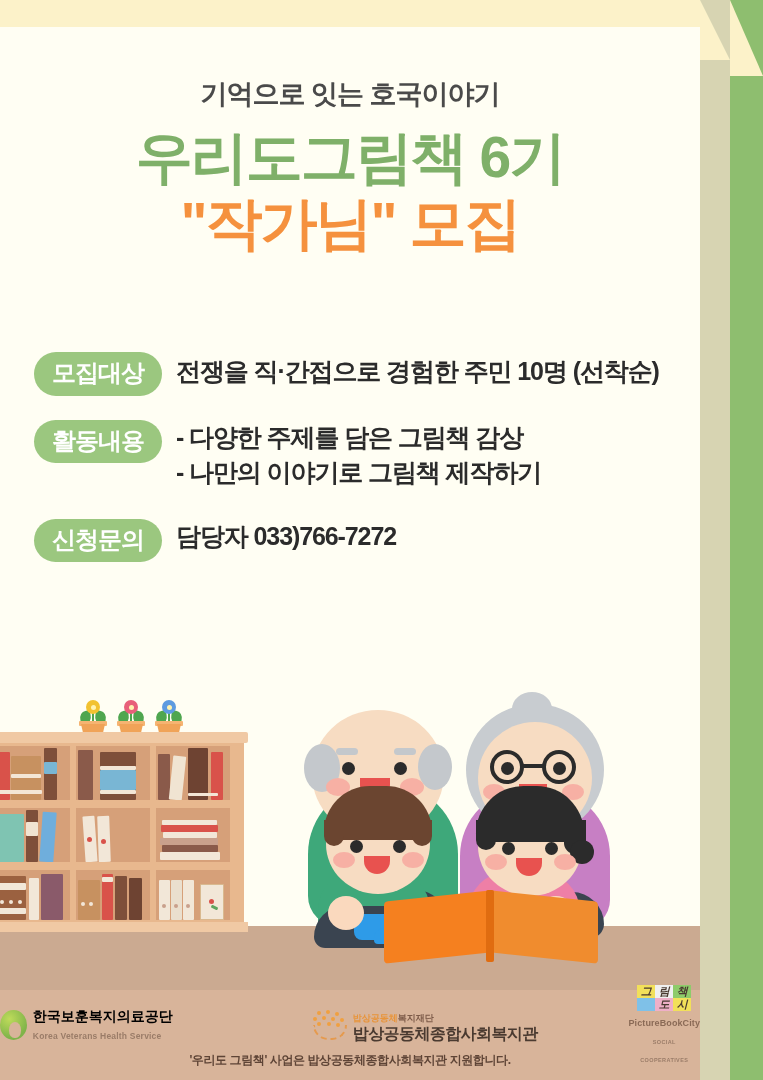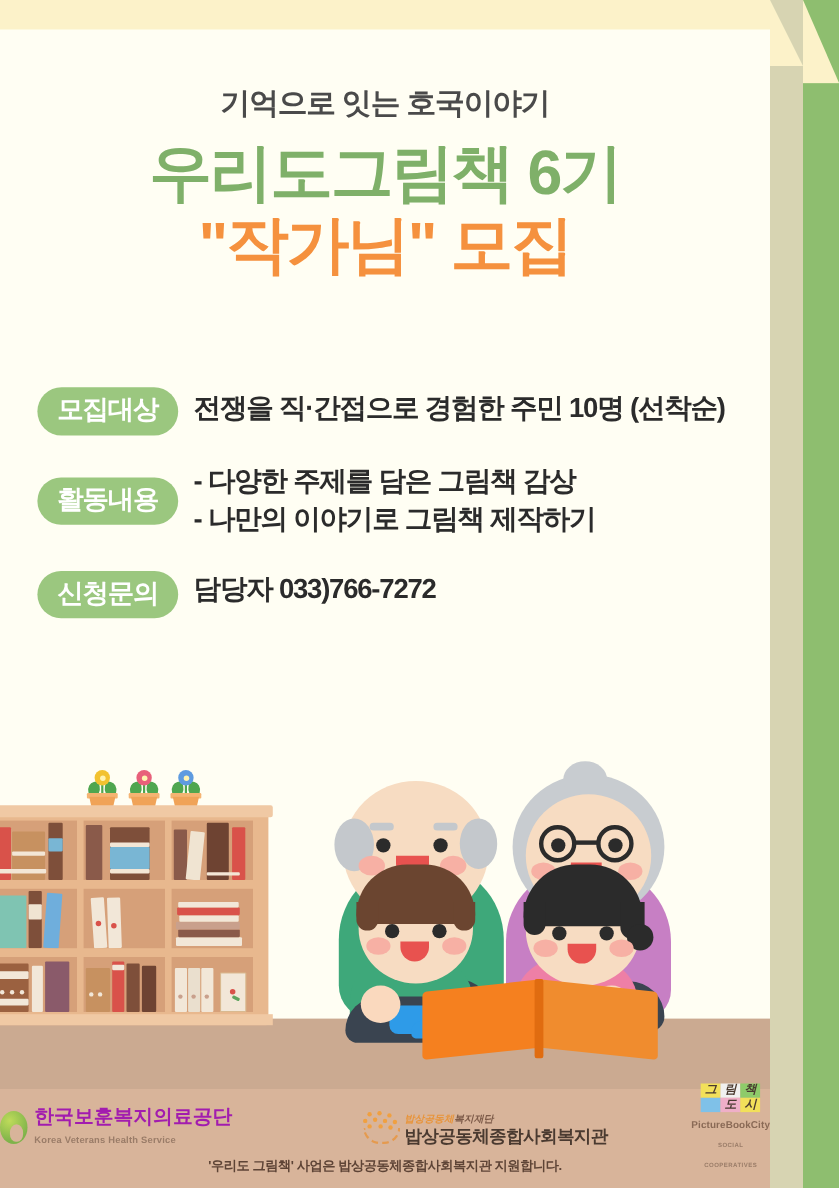--- a/index.html
+++ b/index.html
@@ -107,21 +107,21 @@
     line-height: 1.42;
   }
   .info-body .line { display: block; white-space: nowrap; }
 
   
   #row-target    { margin-bottom: 22px; }
   #row-period    { margin-bottom: 22px; }
   #row-content   { margin-bottom: 26px; }
   #row-contact   { margin-bottom: 0; }
   #row-period .badge   { margin-top: 22px; }
-  #row-content .badge  { margin-top: 16px; }
+  #row-content .badge  { margin-top: 2px; }
   #row-contact .badge  { margin-top: 2px; }
 
   
   .scene {
     position: absolute; left: 0; top: 700px;
     width: 700px; height: 380px;
   }
   .wall {
     position: absolute; left: 0; top: 0;
     width: 700px; height: 226px;
@@ -222,41 +222,40 @@
     width: 30px; height: 30px; border-radius: 50%;
     background: radial-gradient(circle at 35% 30%, #BEDB5A 0%, #7FB34A 70%);
     position: relative;
   }
   .logo-kvhs-mark::after {
     content: ""; position: absolute; left: 9px; top: 12px;
     width: 12px; height: 16px; border-radius: 50% 50% 45% 45%;
     background: #D8B49A;
   }
   .logo-kvhs-text .ko {
-    font-size: 18px; font-weight: bold; color: #a21caf; letter-spacing: 0px;
+    font-size: 14px; font-weight: bold; color: #000000; letter-spacing: 0px;
     line-height: 1.1; white-space: nowrap;
   }
   .logo-kvhs-text .en {
     font-size: 8.5px; font-weight: bold; color: #9A7C68;
     letter-spacing: 0.2px; white-space: nowrap;
   }
   .logo-bss-mark {
     width: 40px; height: 30px; position: relative;
   }
   .dot { position: absolute; border-radius: 50%; background: #F0A040; }
   .bowl {
     position: absolute; left: 2px; top: 15px; width: 34px; height: 15px;
     border: 2px solid #E59A4E; border-top: none;
     border-radius: 0 0 30px 30px;
     border-style: dashed; border-top-style: none;
   }
   .logo-bss-text .ko-small {
     font-size: 9px; font-weight: bold; color: #7C5A48; line-height: 1.1;
     white-space: nowrap;
-    font-style: italic;
   }
   .logo-bss-text .ko-small .orange { color: #E8943A; }
   .logo-bss-text .ko-big {
     font-size: 16px; font-weight: bold; color: #4A3A30; letter-spacing: -0.6px;
     white-space: nowrap; line-height: 1.15;
   }
   .logo-pbc { text-align: center; }
   .logo-pbc-mark {
     display: flex; flex-wrap: wrap; width: 54px; margin: 0 auto 1px;
     font-size: 0;

